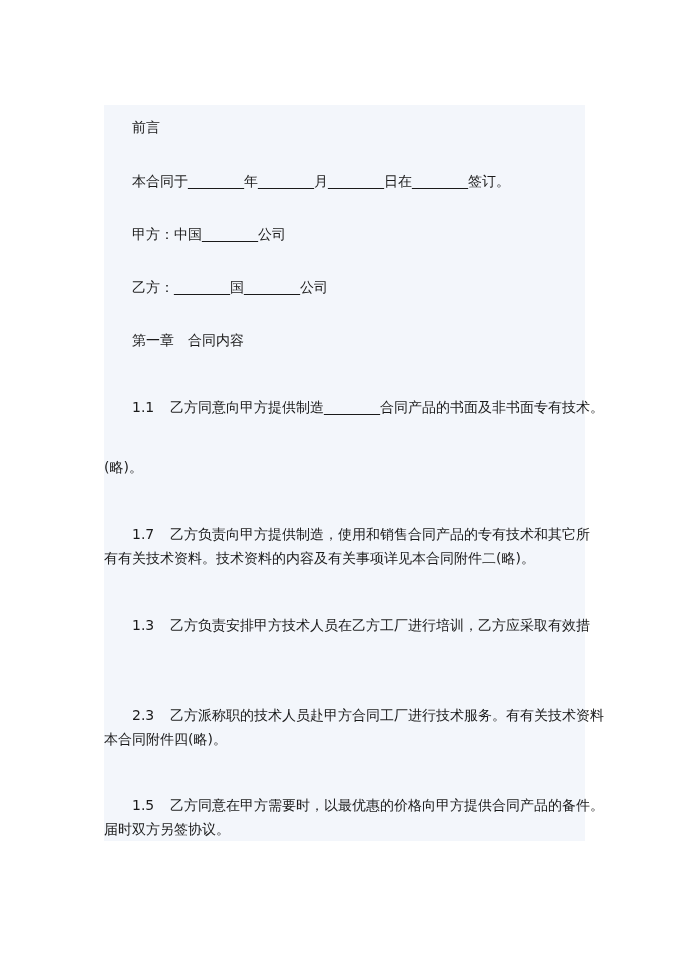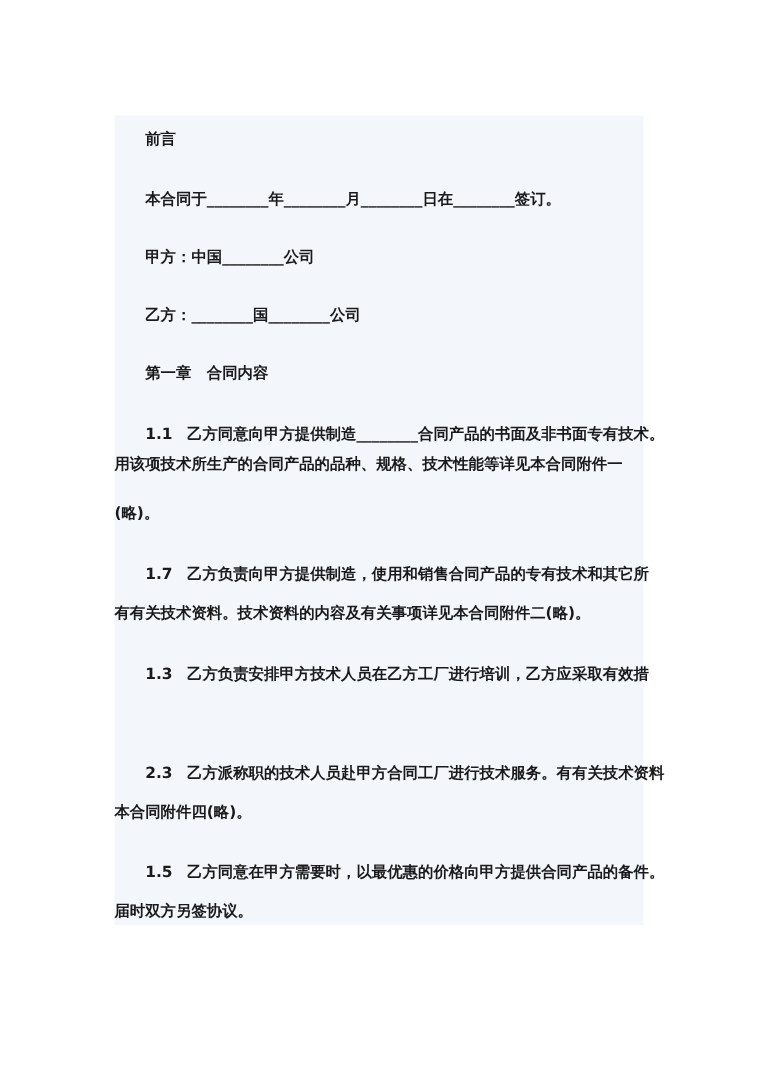--- a/index.html
+++ b/index.html
@@ -1,35 +1,34 @@
 <!DOCTYPE html>
 <html><head>
 <meta charset="utf-8">
 <style>
   html, body { margin: 0; padding: 0; background: #ffffff; }
   body { width: 690px; height: 976px; position: relative; overflow: hidden;
          font-family: "DejaVu Sans", "Liberation Sans", sans-serif; color: #1a1a1a; }
   .block { position: absolute; left: 104px; top: 105px; width: 481px; height: 736px;
            background: #f3f6fb; }
-  .line { position: absolute; left: 0; white-space: nowrap; font-size: 14px; line-height: 20px; font-weight: bold; }
+  .line { position: absolute; left: 0; white-space: nowrap; font-size: 14px; line-height: 20px; }
   .ind { left: 28px; }
-  .num { display: inline-block; width: 38px; }
+  .num { display: inline-block; width: 38px; margin-top: 12px; }
 </style>
 </head>
 <body>
 
 <div class="block">
   <div class="line ind" style="top:12px">前言</div>
   <div class="line ind" style="top:119px">甲方：中国________公司</div>
   <div class="line ind" style="top:66px">本合同于________年________月________日在________签订。</div>
   <div class="line ind" style="top:172px">乙方：________国________公司</div>
   <div class="line ind" style="top:225px">第一章　合同内容</div>
 
   <div class="line ind" style="top:280px"><span class="num">1.1</span><span>乙方同意向甲方提供制造________合同产品的书面及非书面专有技术。</span></div>
-  <div class="line" style="top:307px">用该项技术所生产的合同产品的品种、规格、技术性能等详见本合同附件一</div>
   <div class="line" style="top:352px">(略)。</div>
 
   <div class="line ind" style="top:407px"><span class="num">1.7</span><span>乙方负责向甲方提供制造，使用和销售合同产品的专有技术和其它所</span></div>
   <div class="line" style="top:443px">有有关技术资料。技术资料的内容及有关事项详见本合同附件二(略)。</div>
 
   <div class="line ind" style="top:498px"><span class="num">1.3</span><span>乙方负责安排甲方技术人员在乙方工厂进行培训，乙方应采取有效措</span></div>
 
   <div class="line ind" style="top:588px"><span class="num">2.3</span><span>乙方派称职的技术人员赴甲方合同工厂进行技术服务。有有关技术资料</span></div>
   <div class="line" style="top:624px">本合同附件四(略)。</div>
 

